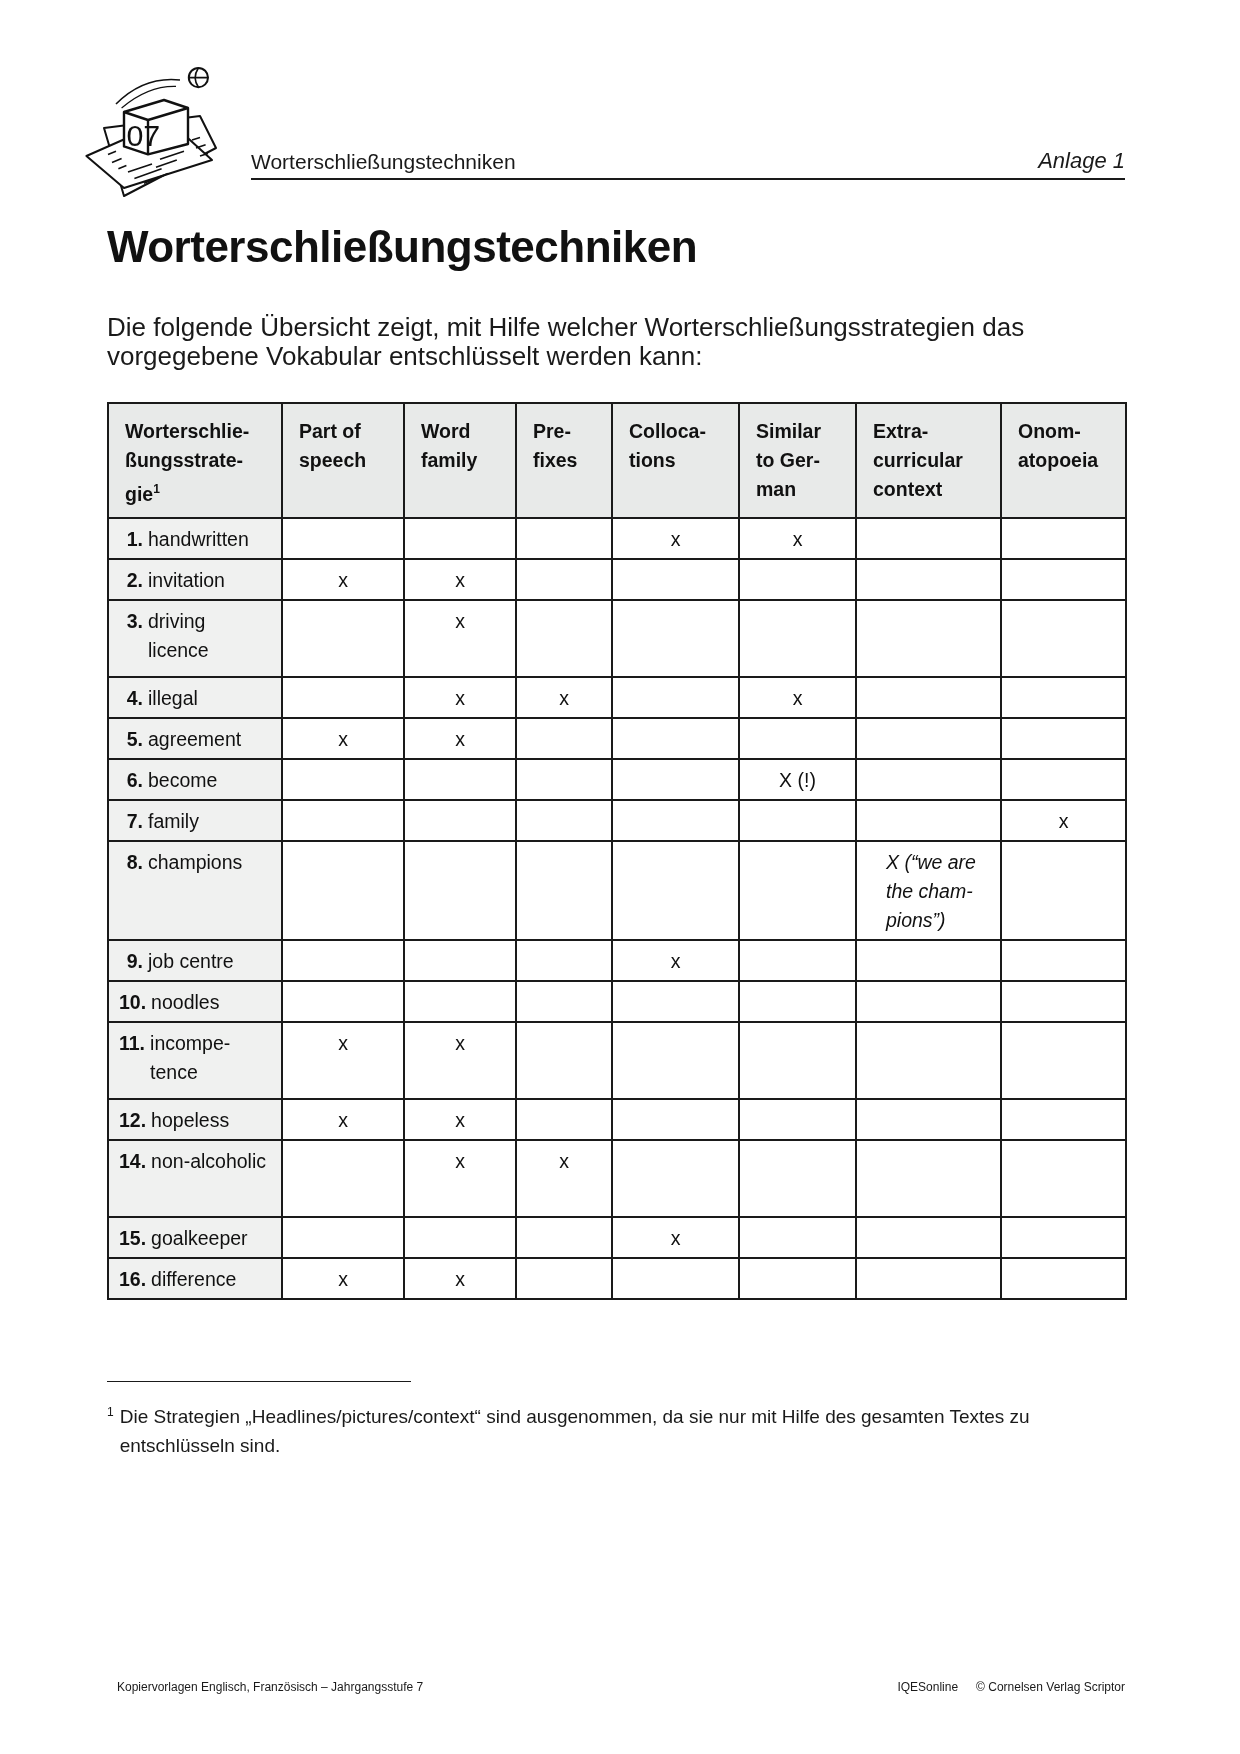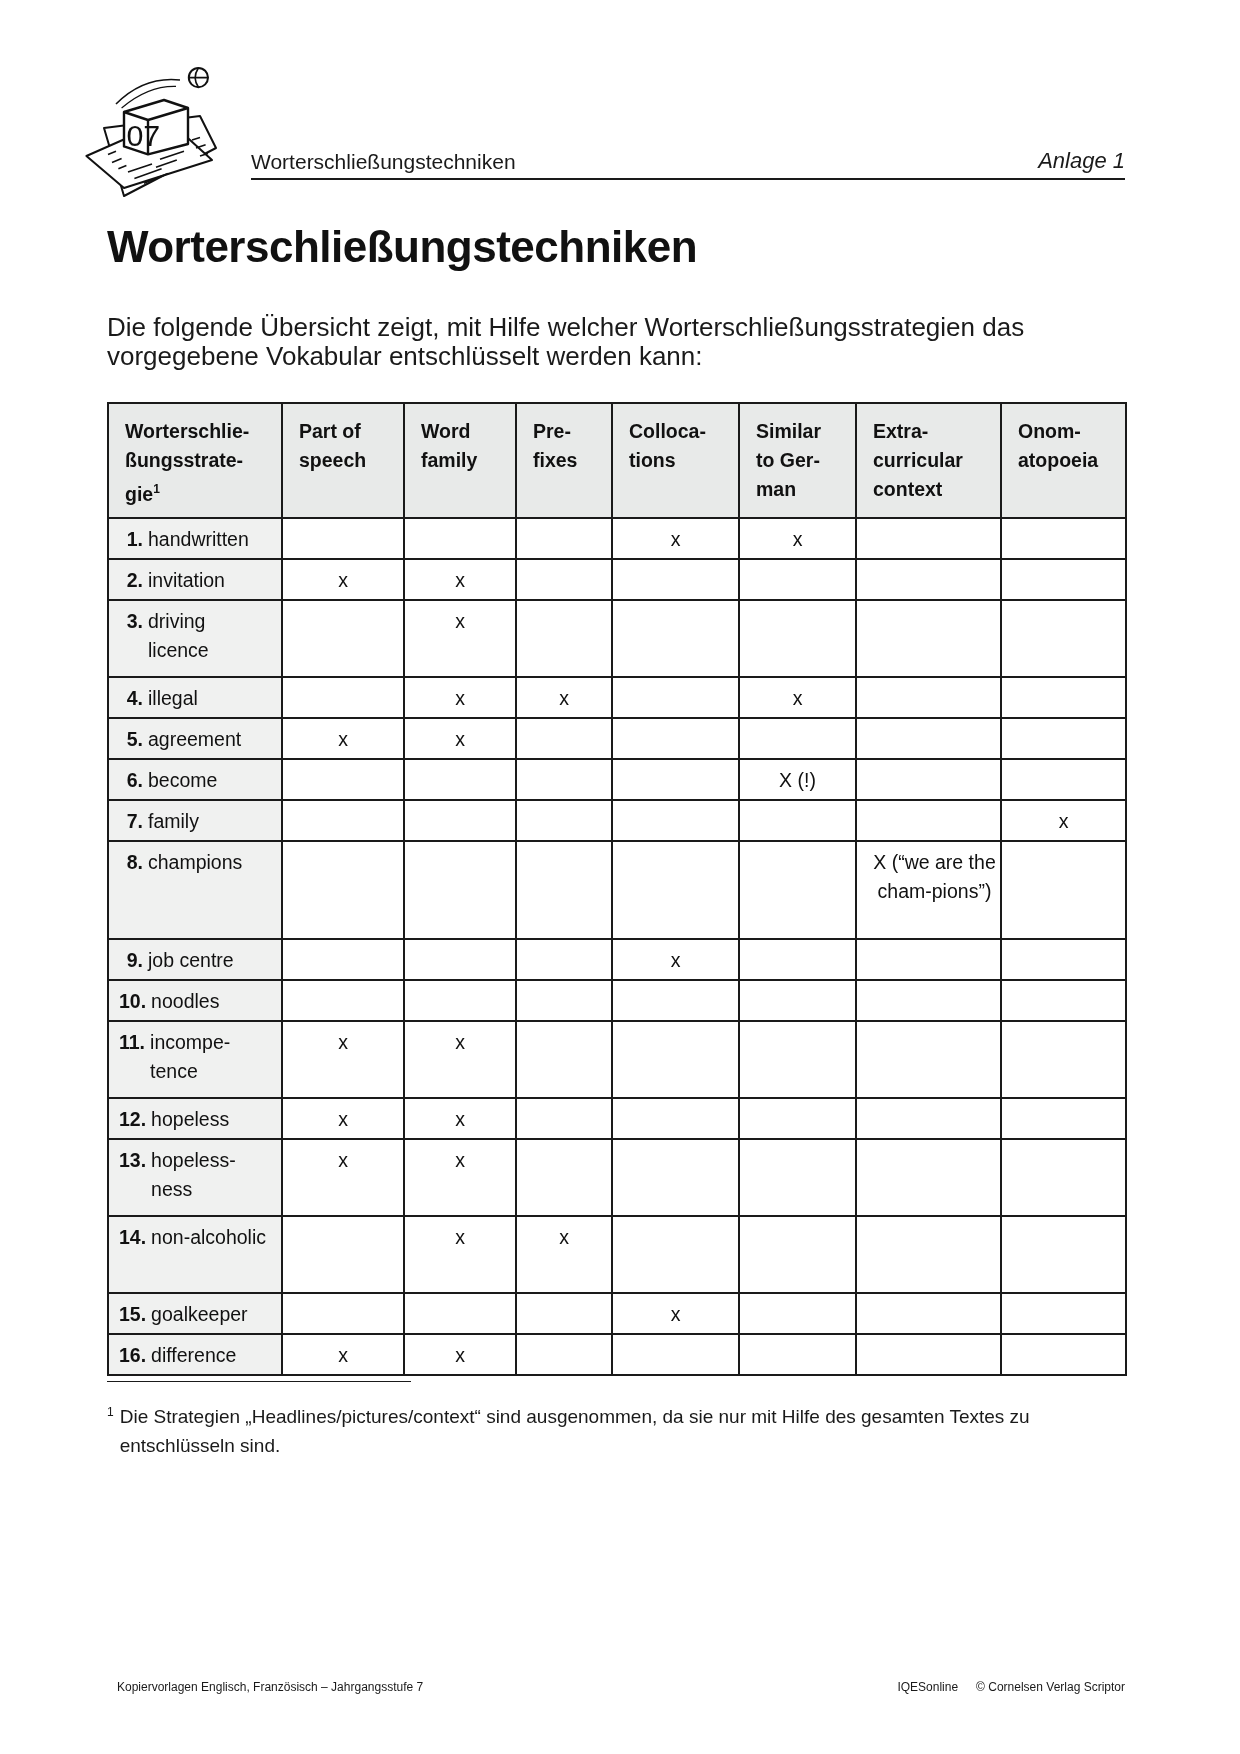--- a/index.html
+++ b/index.html
@@ -104,22 +104,23 @@
       width: 118px;
       vertical-align: top;
     }
     table.grid td.mark {
       text-align: center;
       padding: 6px 4px 4px 4px;
       line-height: 29px;
       background: #ffffff;
     }
     table.grid td.mark.note {
-      text-align: center;
-      padding-left: 16px;
+      text-align: left;
+      padding-left: 29px;
+      font-style: italic;
     }
     .row-h1 { height: 40px; }
     .row-h2 { height: 77px; }
     .row-h3 { height: 98px; border-radius: 19px; }
     .footnote-rule {
       position: absolute;
       left: 107px;
       top: 1381px;
       width: 304px;
       height: 0;
@@ -334,30 +335,20 @@
         <td class="label"><span class="num">12.</span><span class="word">hopeless</span></td>
         <td class="mark">x</td>
         <td class="mark">x</td>
         <td class="mark"></td>
         <td class="mark"></td>
         <td class="mark"></td>
         <td class="mark"></td>
         <td class="mark"></td>
       </tr>
       <tr class="row-h2">
-        <td class="label"><span class="num">13.</span><span class="word">hopeless-ness</span></td>
-        <td class="mark">x</td>
-        <td class="mark">x</td>
-        <td class="mark"></td>
-        <td class="mark"></td>
-        <td class="mark"></td>
-        <td class="mark"></td>
-        <td class="mark"></td>
-      </tr>
-      <tr class="row-h2">
         <td class="label"><span class="num">14.</span><span class="word">non-alcoholic</span></td>
         <td class="mark"></td>
         <td class="mark">x</td>
         <td class="mark">x</td>
         <td class="mark"></td>
         <td class="mark"></td>
         <td class="mark"></td>
         <td class="mark"></td>
       </tr>
       <tr class="row-h1">

